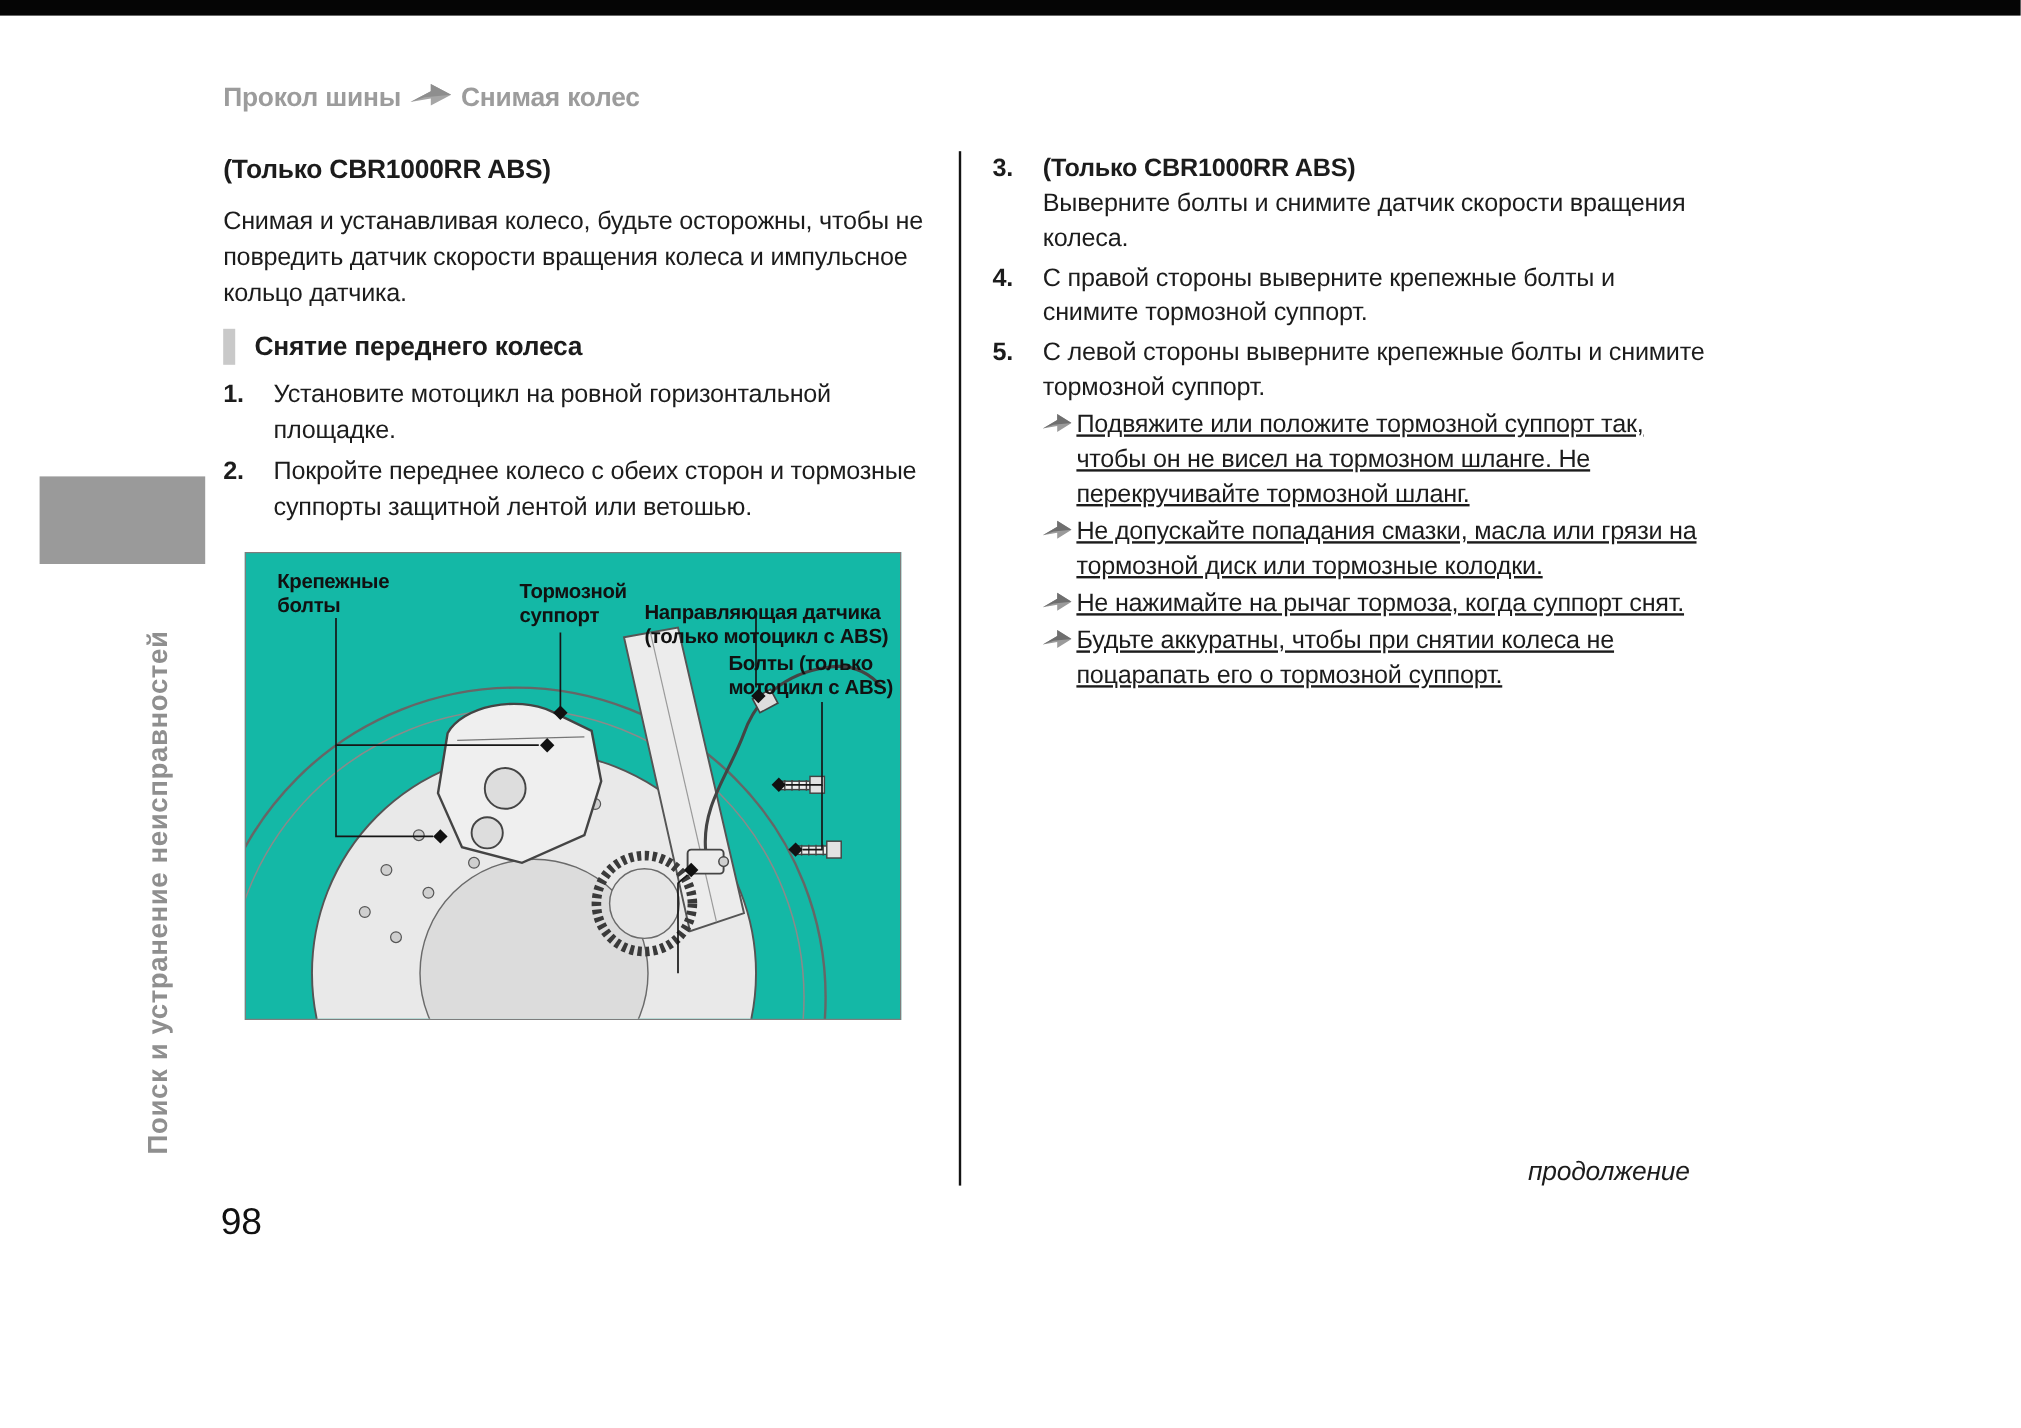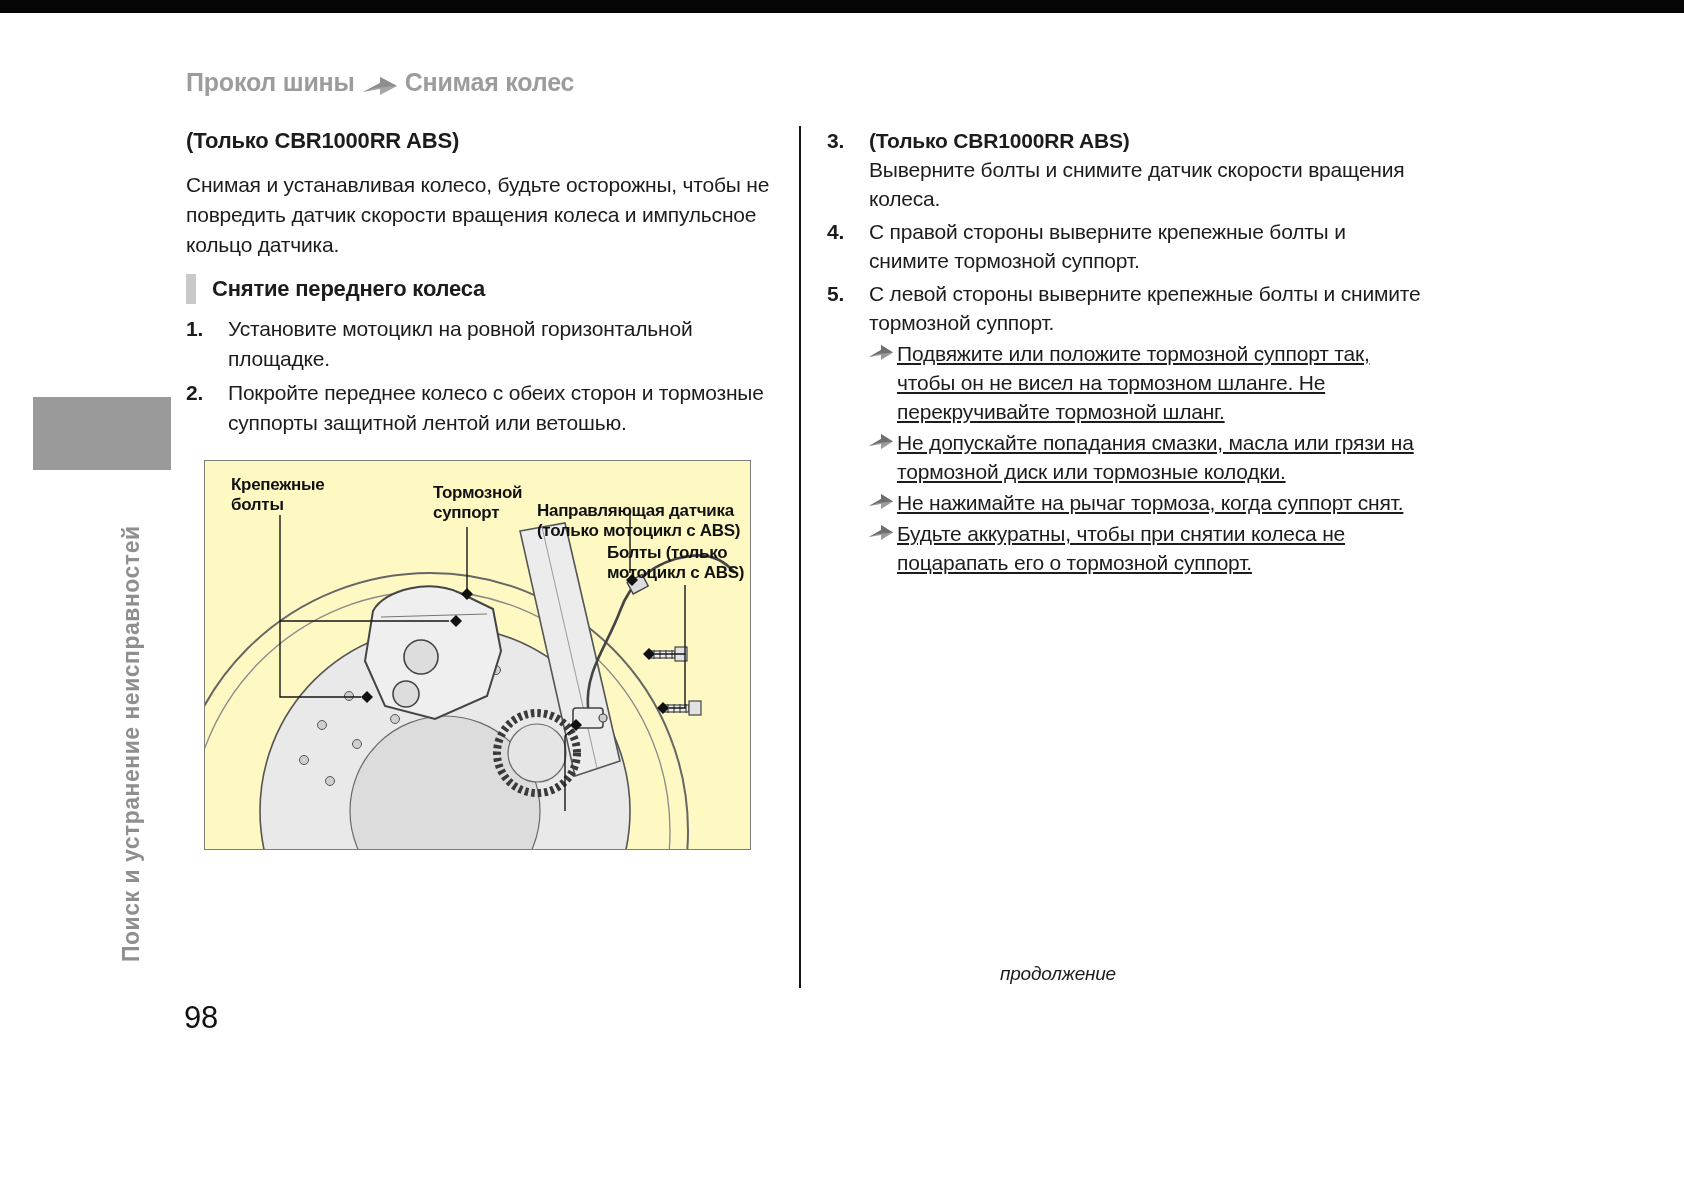--- a/index.html
+++ b/index.html
@@ -4,22 +4,22 @@
 <style>
   html,body{margin:0;padding:0;}
   body{
     width:1684px;height:1190px;position:relative;background:#ffffff;
     font-family:"Liberation Sans", sans-serif;color:#1c1c1c;
     letter-spacing:-0.2px;overflow:hidden;
   }
   .topbar{position:absolute;top:0;left:0;width:1684px;height:13px;background:#050505;}
 
   
-  .header{position:absolute;left:186px;top:68px;display:flex;align-items:flex-end;gap:8px;
-    font-size:25px;font-weight:700;color:#9c9c9c;}
+  .header{position:absolute;left:186px;top:68px;display:flex;align-items:flex-start;gap:8px;
+    font-size:22px;font-weight:700;color:#9c9c9c;}
   .header .arrow-icon svg{display:block;}
 
   
   .gray-tab{position:absolute;left:33px;top:397px;width:138px;height:73px;background:#9a9a9a;}
   .vlabel{position:absolute;left:118px;top:497px;height:465px;
     writing-mode:vertical-rl;transform:rotate(180deg);
     font-size:23px;font-weight:700;color:#8f8f8f;white-space:nowrap;letter-spacing:0.5px;}
 
   .page-number{position:absolute;left:184px;top:1000px;font-size:31px;font-weight:400;color:#111;}
 
@@ -36,38 +36,38 @@
   .section-bar{width:10px;height:30px;background:#c9c9c9;margin-right:16px;flex:none;}
   .section-title{font-weight:700;font-size:22px;}
 
   .step{display:flex;margin-bottom:4px;}
   .step-num{width:42px;flex:none;font-weight:700;}
   .step-body{flex:1;}
   .step-title{font-weight:700;}
 
   
   .diagram{position:relative;margin:22px 0 0 18px;width:545px;height:388px;
-    background:#fef9c3;border:1px solid #7d7d7d;box-sizing:content-box;text-decoration:underline;}
+    background:#14b8a6;border:1px solid #7d7d7d;box-sizing:content-box;text-decoration:underline;}
   .diagram svg{position:absolute;left:0;top:0;}
   .dlabel{position:absolute;font-size:17px;font-weight:700;line-height:20px;color:#111;letter-spacing:-0.3px;}
   .dl-mount{left:26px;top:14px;width:105px;}
   .dl-caliper{left:228px;top:22px;width:100px;}
   .dl-guide{left:332px;top:8px;width:208px;margin-top:32px;}
   .dl-bolts{left:402px;top:82px;width:140px;}
   .dl-sensor{left:28px;top:354px;width:512px;}
 
   
   .notes{margin-top:2px;text-decoration:underline;}
   .note{display:flex;margin-bottom:2px;}
   .note .arrow-bullet{flex:none;width:28px;margin-top:5px;}
   .note .arrow-bullet svg{display:block;}
   .note-text{flex:1;}
 
-  .continuation{position:absolute;left:1000px;top:963px;width:408px;
-    font-style:italic;font-size:19px;color:#1c1c1c;}
+  .continuation{position:absolute;left:1000px;top:963px;width:408px;text-align:right;
+    font-style:italic;font-size:22px;color:#1c1c1c;}
 </style>
 </head>
 <body>
 
 <div class="topbar"></div>
 
 <div class="header">
   <span>Прокол шины</span>
   <span class="arrow-icon">
     <svg width="34" height="22" viewBox="0 0 34 22">

